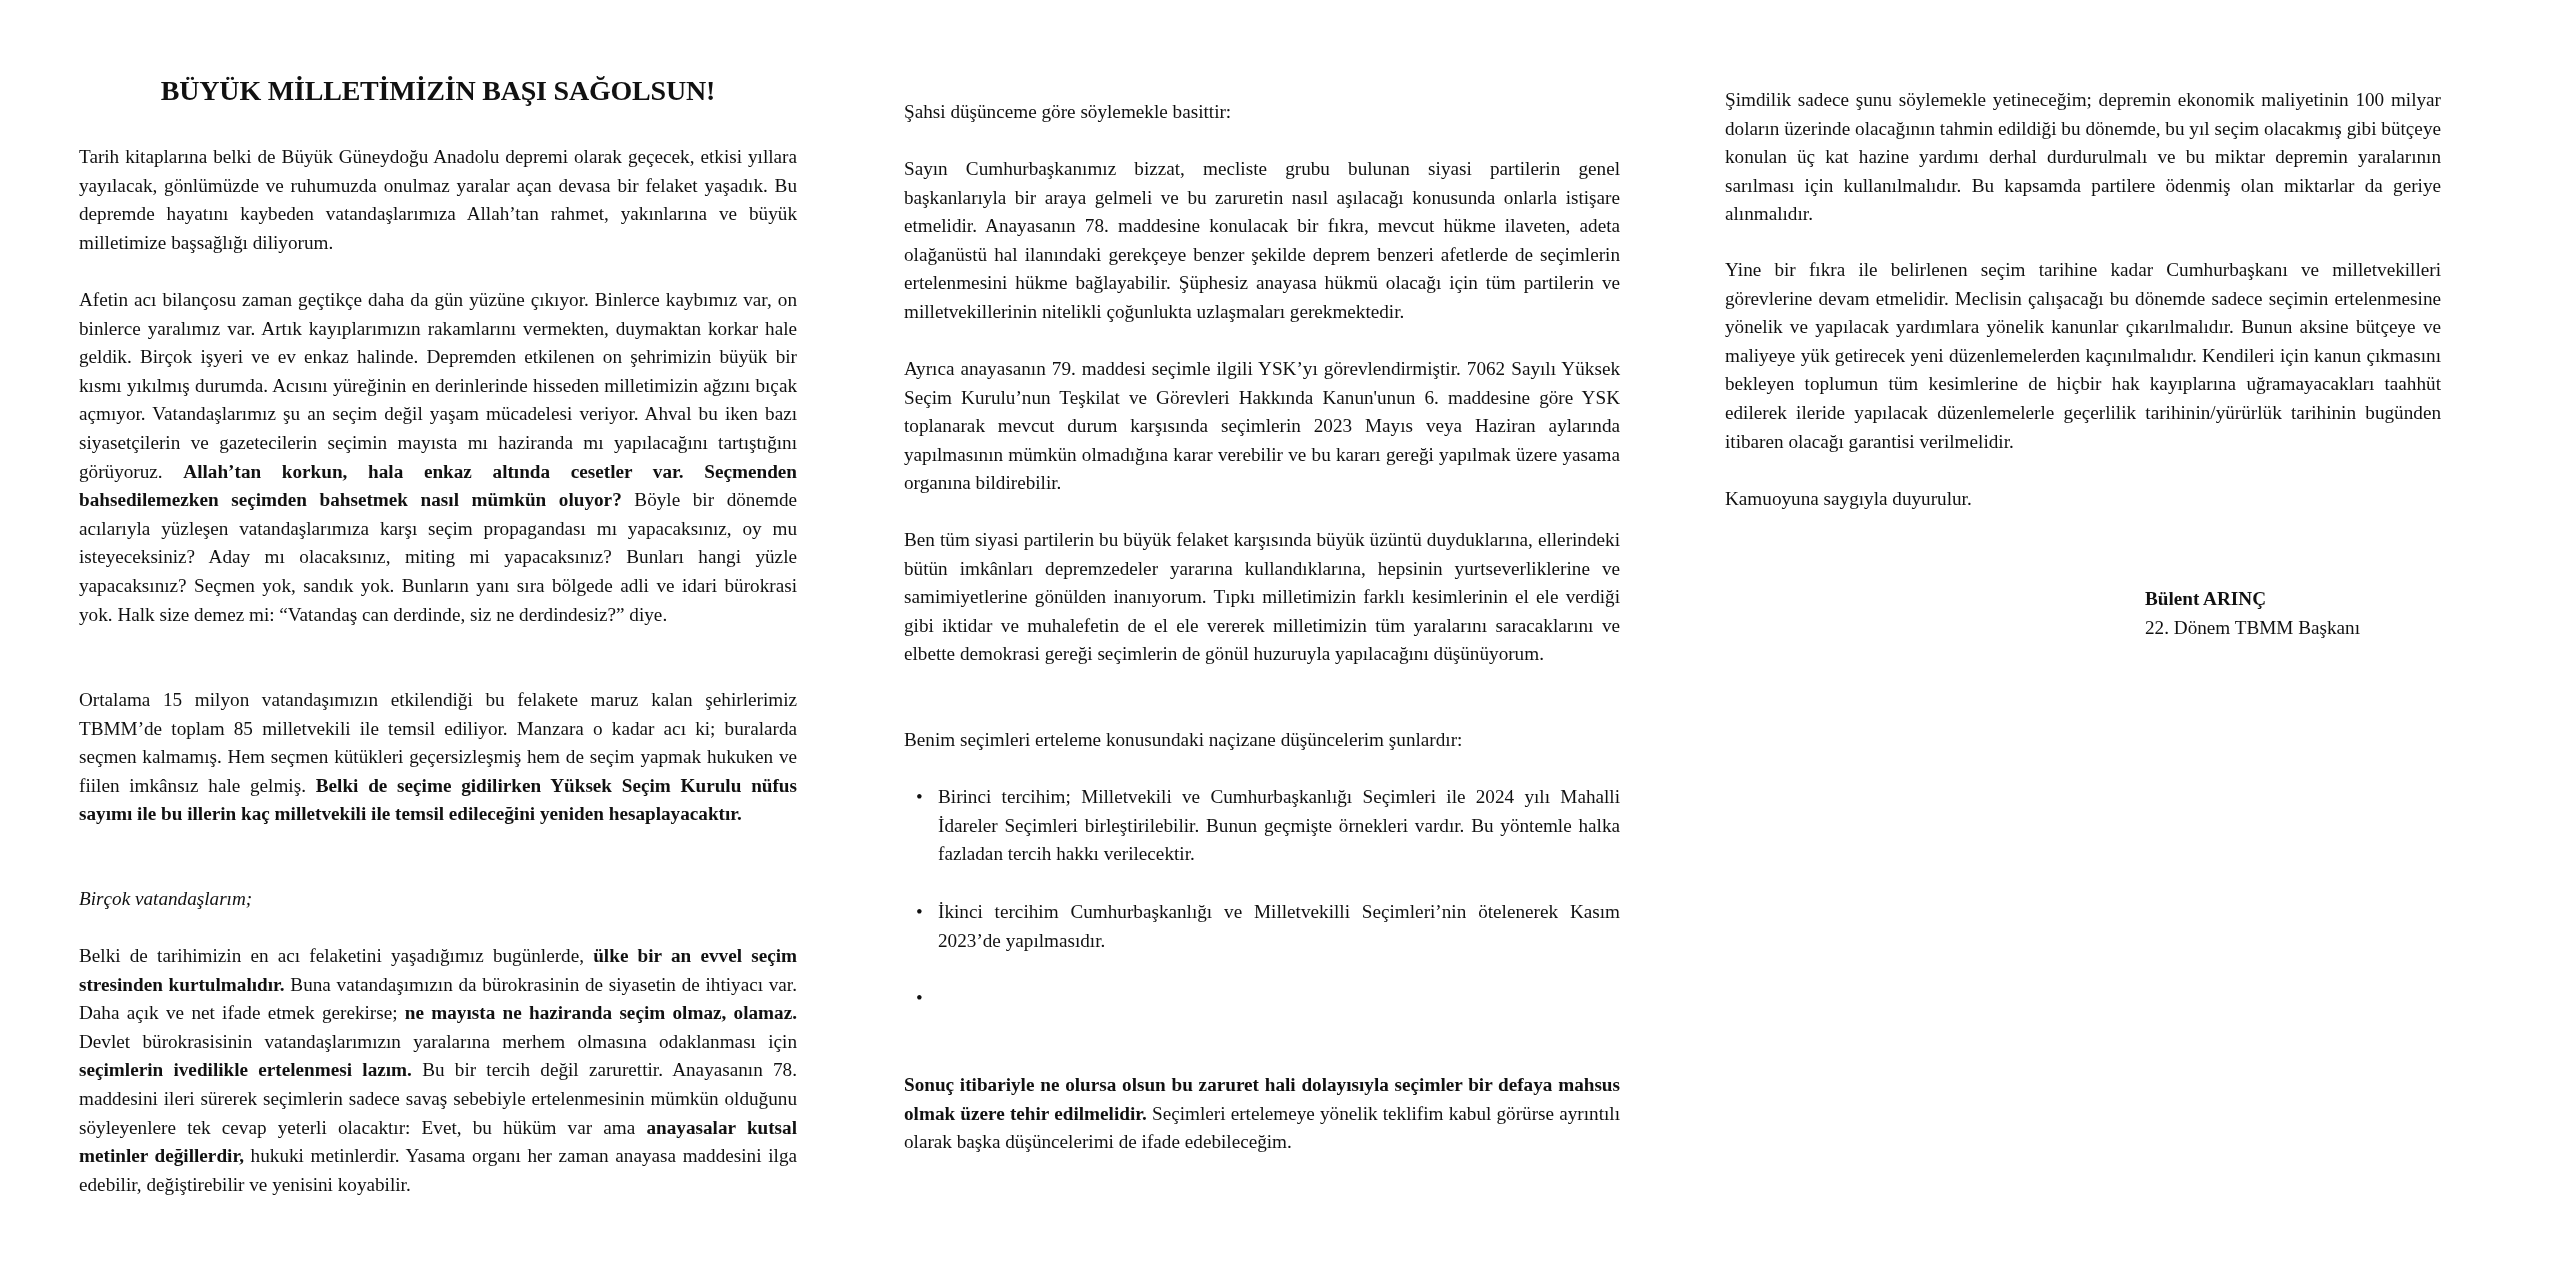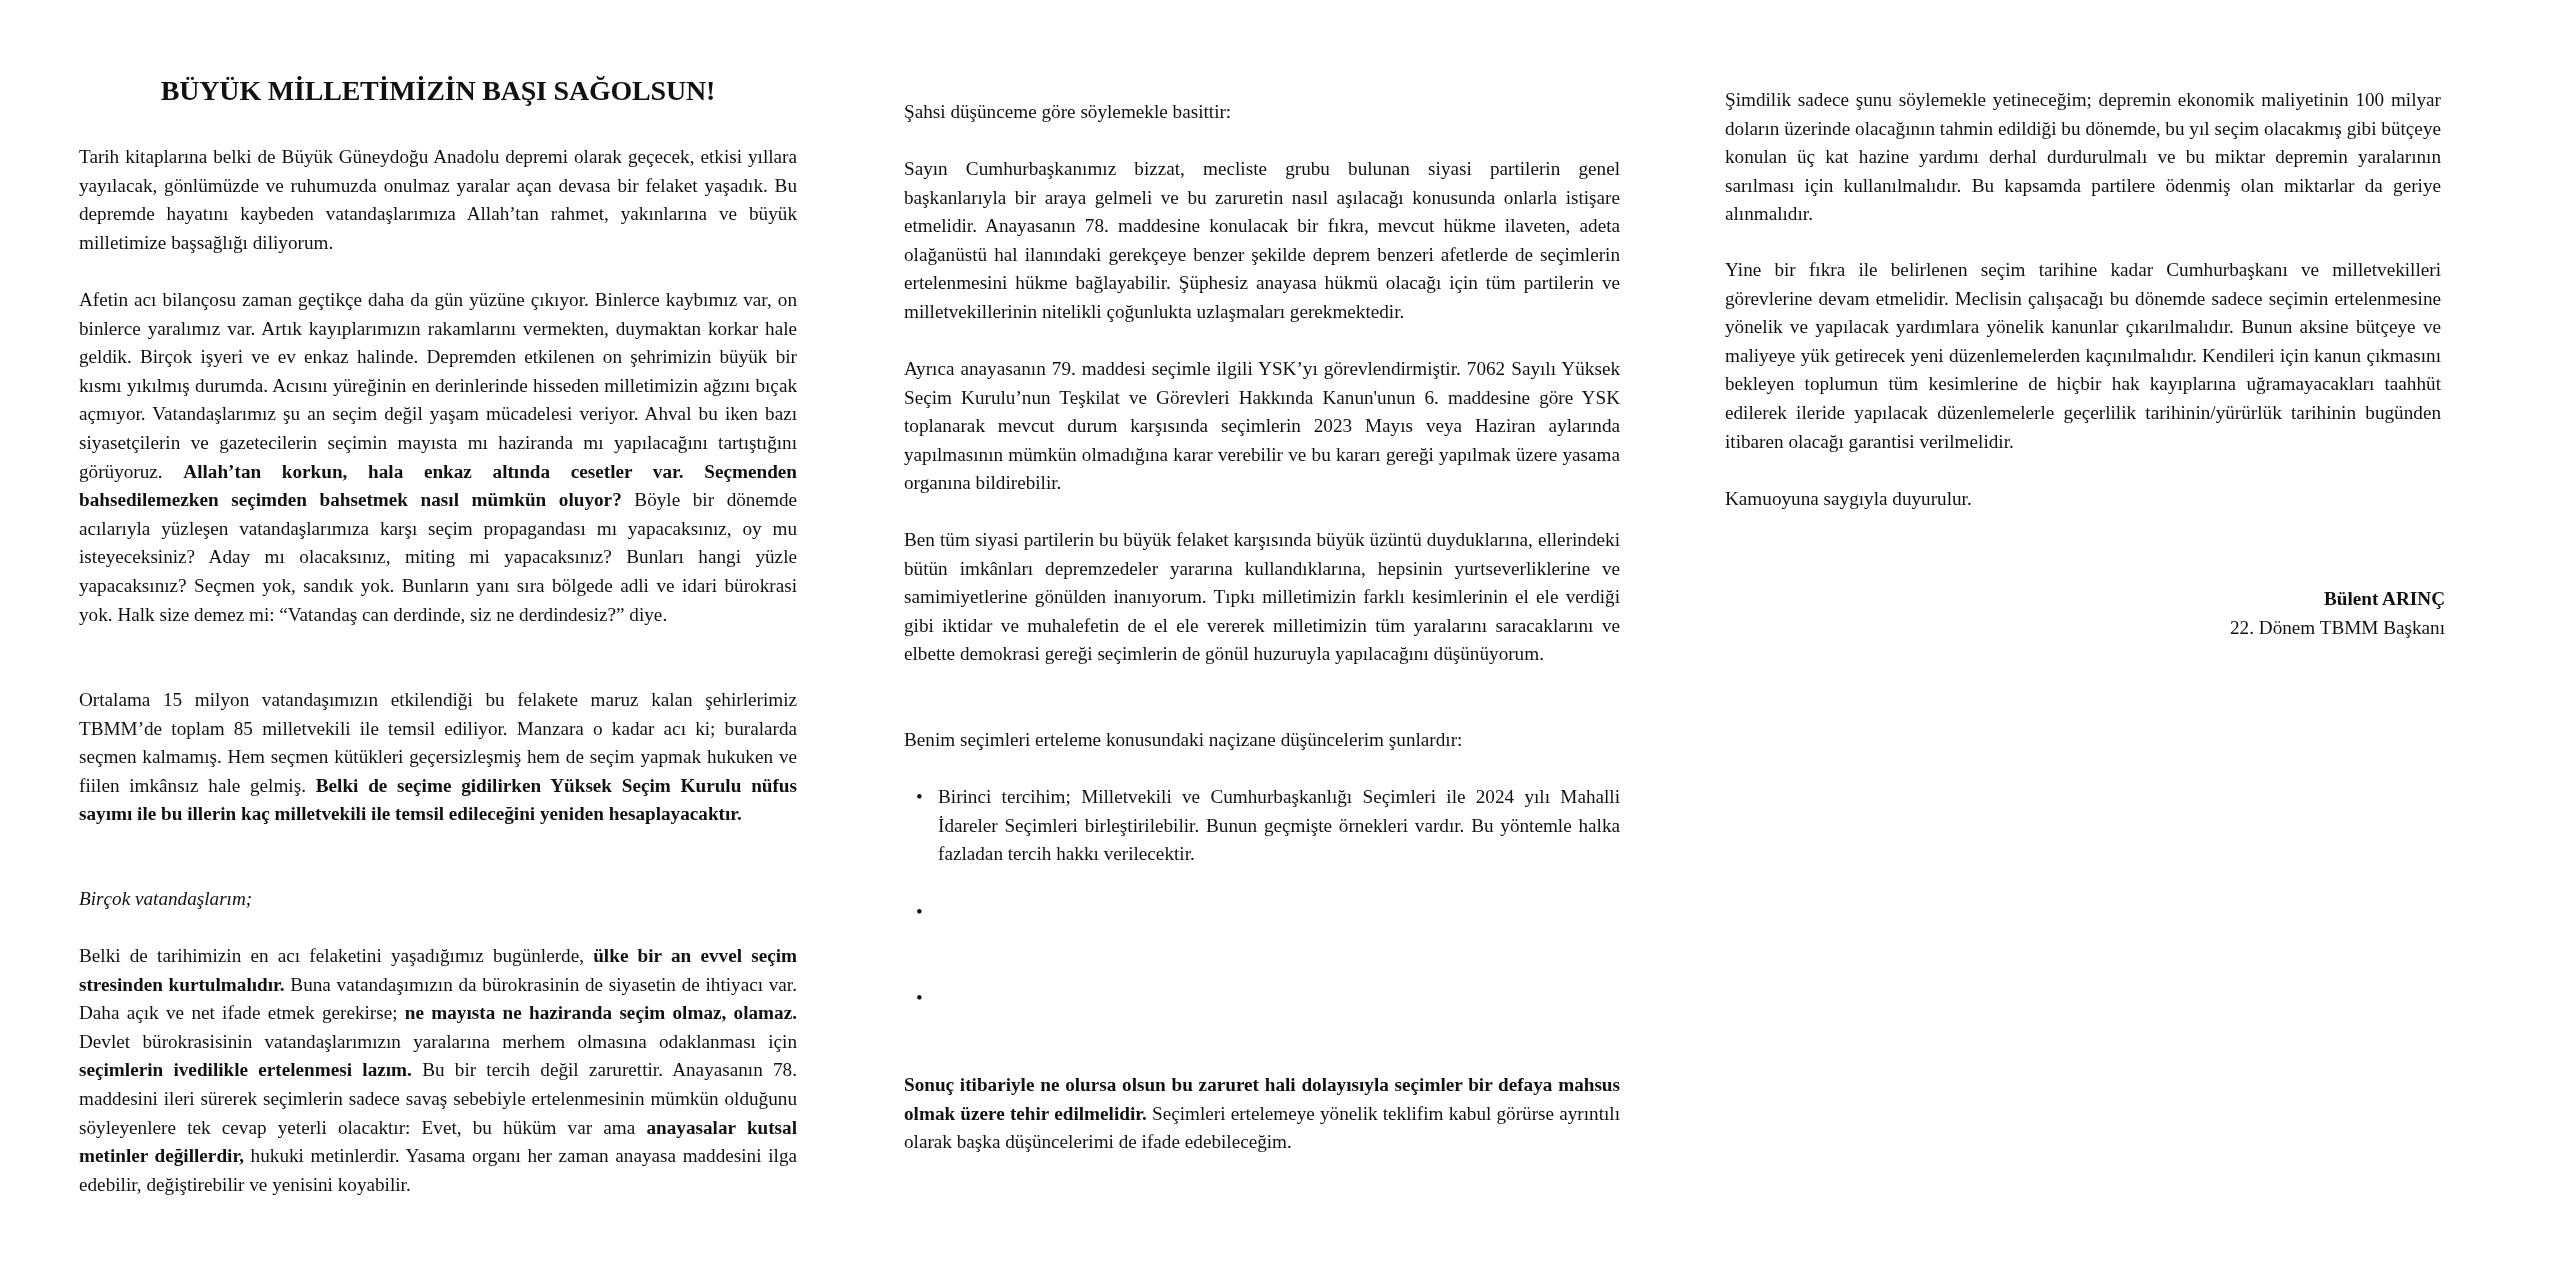--- a/index.html
+++ b/index.html
@@ -18,21 +18,21 @@
     position: absolute; left: 79px; width: 718px; top: 56px;
     text-align: center; font-weight: bold; font-size: 28px; line-height: 32px;
     letter-spacing: -0.2px;
   }
   p { margin: 0; text-align: justify; position: absolute; left: 0; width: 100%; }
   b { font-weight: bold; }
   .italic { font-style: italic; }
   ul.bullets { list-style: none; margin: 0; padding: 0; position: absolute; left: 0; width: 100%; }
   ul.bullets li { position: absolute; left: 0; width: 100%; padding-left: 34px; box-sizing: border-box; text-align: justify; }
   ul.bullets li .dot { position: absolute; left: 12px; top: 0; }
-  .sig { position: absolute; text-align: right; }
+  .sig { position: absolute; text-align: left; }
   .sig-name { font-weight: bold; }
 </style>
 </head>
 <body>
 
 <h1 class="title">BÜYÜK MİLLETİMİZİN BAŞI SAĞOLSUN!</h1>
 
 <div class="col" id="col-left">
   <p style="top:143px;">Tarih kitaplarına belki de Büyük Güneydoğu Anadolu depremi olarak geçecek, etkisi yıllara yayılacak, gönlümüzde ve ruhumuzda onulmaz yaralar açan devasa bir felaket yaşadık. Bu depremde hayatını kaybeden vatandaşlarımıza Allah’tan rahmet, yakınlarına ve büyük milletimize başsağlığı diliyorum.</p>
 
@@ -47,21 +47,21 @@
 
 <div class="col" id="col-mid">
   <p style="top:98px;">Şahsi düşünceme göre söylemekle basittir:</p>
   <p style="top:155px;">Sayın Cumhurbaşkanımız bizzat, mecliste grubu bulunan siyasi partilerin genel başkanlarıyla bir araya gelmeli ve bu zaruretin nasıl aşılacağı konusunda onlarla istişare etmelidir. Anayasanın 78. maddesine konulacak bir fıkra, mevcut hükme ilaveten, adeta olağanüstü hal ilanındaki gerekçeye benzer şekilde deprem benzeri afetlerde de seçimlerin ertelenmesini hükme bağlayabilir. Şüphesiz anayasa hükmü olacağı için tüm partilerin ve milletvekillerinin nitelikli çoğunlukta uzlaşmaları gerekmektedir.</p>
   <p style="top:355px;">Ayrıca anayasanın 79. maddesi seçimle ilgili YSK’yı görevlendirmiştir. 7062 Sayılı Yüksek Seçim Kurulu’nun Teşkilat ve Görevleri Hakkında Kanun'unun 6. maddesine göre YSK toplanarak mevcut durum karşısında seçimlerin 2023 Mayıs veya Haziran aylarında yapılmasının mümkün olmadığına karar verebilir ve bu kararı gereği yapılmak üzere yasama organına bildirebilir.</p>
   <p style="top:526px;">Ben tüm siyasi partilerin bu büyük felaket karşısında büyük üzüntü duyduklarına, ellerindeki bütün imkânları depremzedeler yararına kullandıklarına, hepsinin yurtseverliklerine ve samimiyetlerine gönülden inanıyorum. Tıpkı milletimizin farklı kesimlerinin el ele verdiği gibi iktidar ve muhalefetin de el ele vererek milletimizin tüm yaralarını saracaklarını ve elbette demokrasi gereği seçimlerin de gönül huzuruyla yapılacağını düşünüyorum.</p>
   <p style="top:726px;">Benim seçimleri erteleme konusundaki naçizane düşüncelerim şunlardır:</p>
 
   <ul class="bullets" style="top:783px;">
     <li style="top:0px;"><span class="dot">•</span><span>Birinci tercihim; Milletvekili ve Cumhurbaşkanlığı Seçimleri ile 2024 yılı Mahalli İdareler Seçimleri birleştirilebilir. Bunun geçmişte örnekleri vardır. Bu yöntemle halka fazladan tercih hakkı verilecektir.</span></li>
-    <li style="top:115px;"><span class="dot">•</span></li>
+    <li style="top:115px;"><span class="dot">•</span><span>İkinci tercihim Cumhurbaşkanlığı ve Milletvekilli Seçimleri’nin ötelenerek Kasım 2023’de yapılmasıdır.</span></li>
     <li style="top:201px;"><span class="dot">•</span></li>
   </ul>
 
   <p style="top:1071px;"><b>Sonuç itibariyle ne olursa olsun bu zaruret hali dolayısıyla seçimler bir defaya mahsus olmak üzere tehir edilmelidir.</b><span> Seçimleri ertelemeye yönelik teklifim kabul görürse ayrıntılı olarak başka düşüncelerimi de ifade edebileceğim.</span></p>
 </div>
 
 <div class="col" id="col-right">
   <p style="top:86px;">Şimdilik sadece şunu söylemekle yetineceğim; depremin ekonomik maliyetinin 100 milyar doların üzerinde olacağının tahmin edildiği bu dönemde, bu yıl seçim olacakmış gibi bütçeye konulan üç kat hazine yardımı derhal durdurulmalı ve bu miktar depremin yaralarının sarılması için kullanılmalıdır. Bu kapsamda partilere ödenmiş olan miktarlar da geriye alınmalıdır.</p>
   <p style="top:256px;">Yine bir fıkra ile belirlenen seçim tarihine kadar Cumhurbaşkanı ve milletvekilleri görevlerine devam etmelidir. Meclisin çalışacağı bu dönemde sadece seçimin ertelenmesine yönelik ve yapılacak yardımlara yönelik kanunlar çıkarılmalıdır. Bunun aksine bütçeye ve maliyeye yük getirecek yeni düzenlemelerden kaçınılmalıdır. Kendileri için kanun çıkmasını bekleyen toplumun tüm kesimlerine de hiçbir hak kayıplarına uğramayacakları taahhüt edilerek ileride yapılacak düzenlemelerle geçerlilik tarihinin/yürürlük tarihinin bugünden itibaren olacağı garantisi verilmelidir.</p>
   <p style="top:485px;">Kamuoyuna saygıyla duyurulur.</p>

